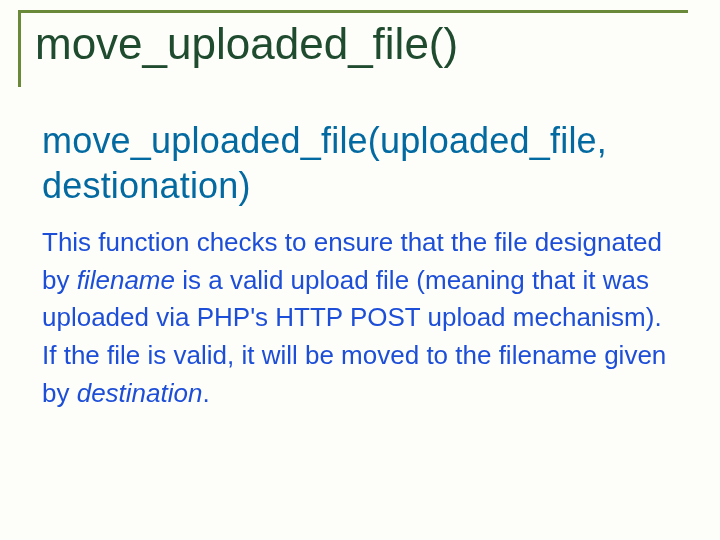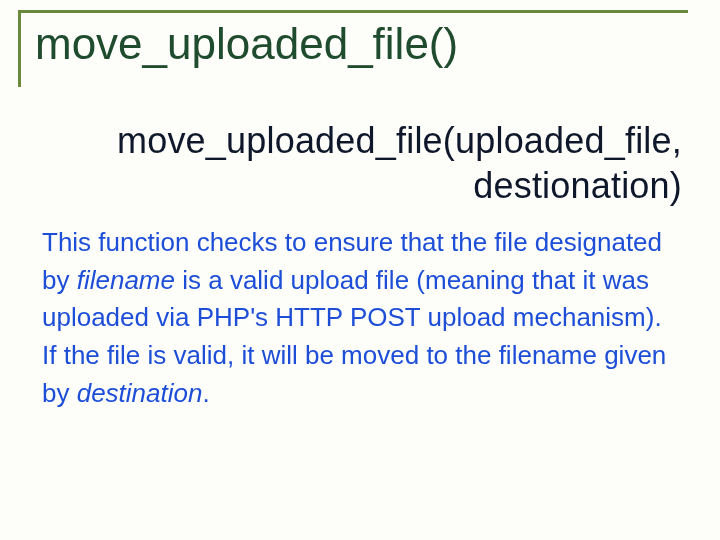--- a/index.html
+++ b/index.html
@@ -41,24 +41,23 @@
     position: absolute;
     left: 42px;
     top: 118px;
     width: 640px;
   }
   .signature {
     font-family: 'Trebuchet MS', 'Lucida Sans', Arial, sans-serif;
     font-size: 36px;
     font-weight: 400;
     line-height: 1.25;
-    color: #0f172a;
+    color: #0369a1;
     margin: 0 0 16px 0;
     letter-spacing: 0.2px;
-    text-align: right;
   }
   .desc {
     font-family: 'Trebuchet MS', 'Lucida Sans', Arial, sans-serif;
     font-size: 26px;
     line-height: 1.45;
     color: #1d4ed8;
     margin: 0;
   }
   .desc em {
     font-style: italic;

